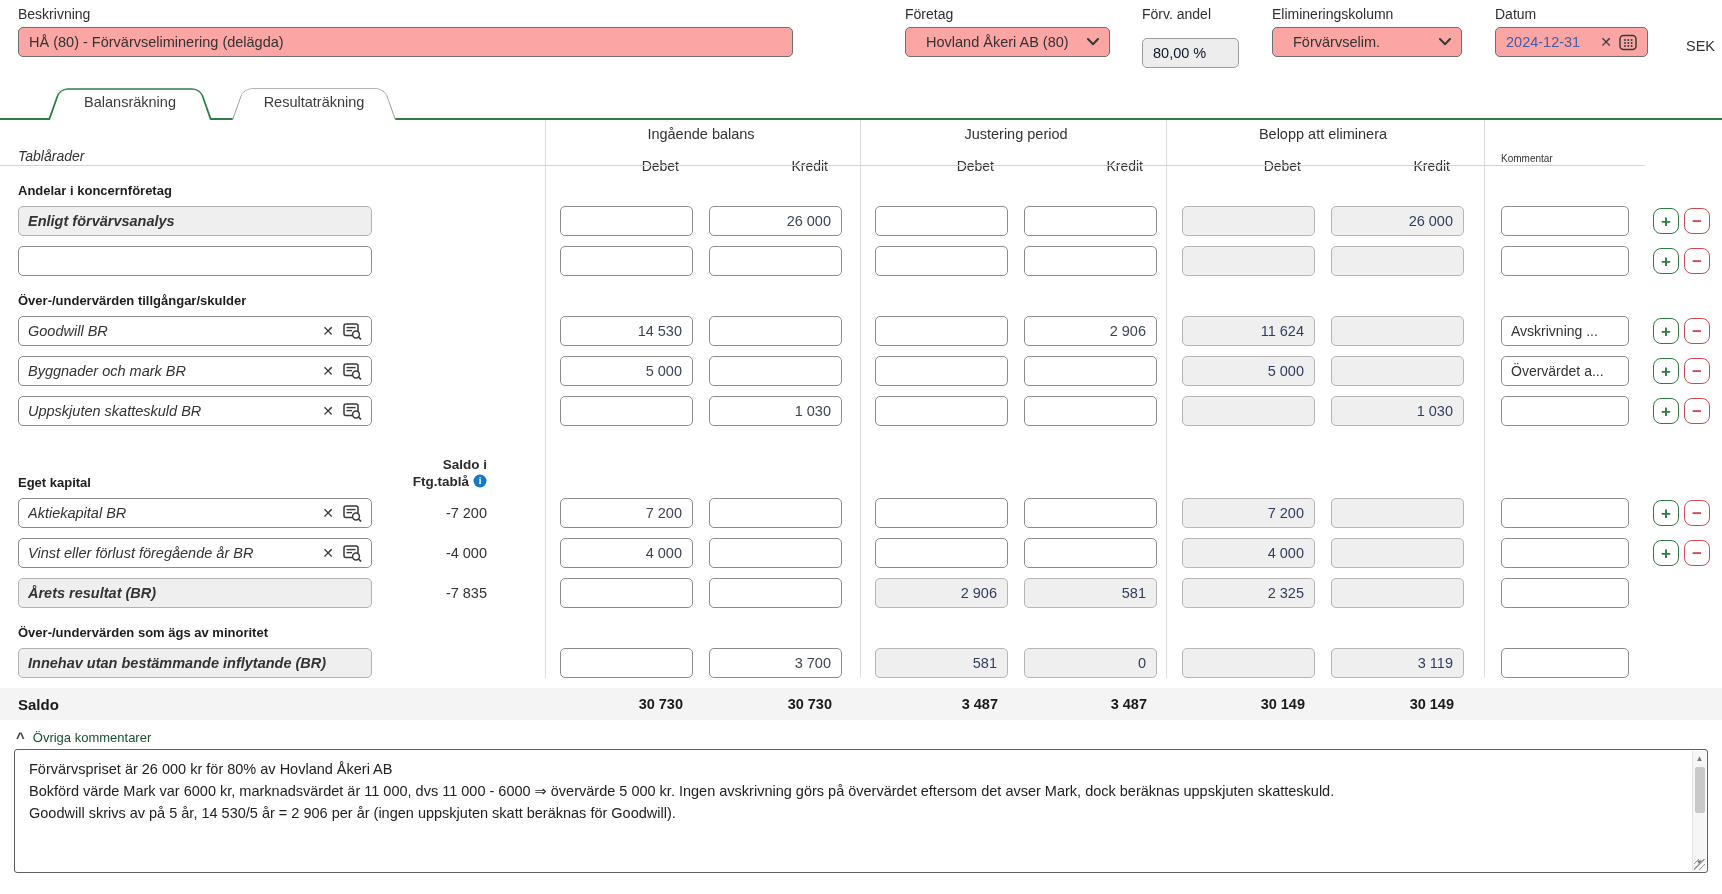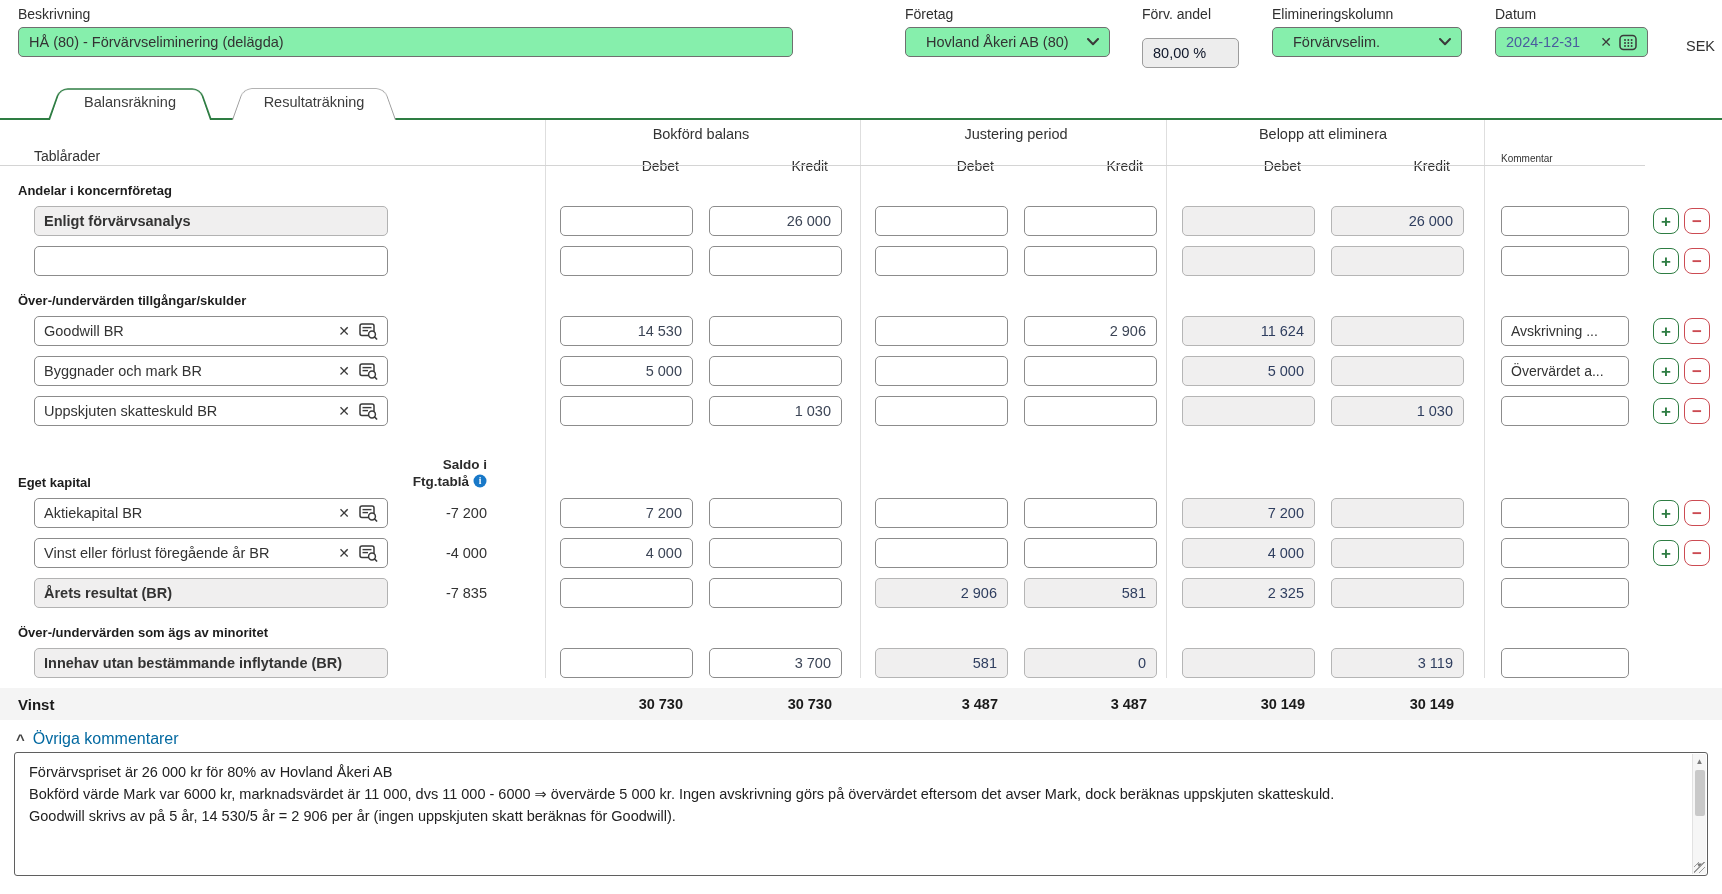--- a/index.html
+++ b/index.html
@@ -4,21 +4,21 @@
 <style>
   * { box-sizing: border-box; margin: 0; padding: 0; }
   html,body { background:#fff; }
   body { font-family:"Liberation Sans","DejaVu Sans",sans-serif; color:#333; }
   #app { position:relative; width:1722px; height:894px; background:#fff; overflow:hidden; }
 
   
   .topbar { position:relative; height:70px; }
   .field { position:absolute; top:6px; }
   .field .flabel { font-size:14px; color:#2f2f2f; margin-bottom:5px; display:block; }
-  .fbox { height:30px; border:1px solid #6f6f6f; border-radius:5px; background:#86efac;
+  .fbox { height:30px; border:1px solid #6f6f6f; border-radius:5px; background:#fca5a5;
           display:flex; align-items:center; padding:0 10px; font-size:14.5px; color:#333; }
   .fbox.gray { background:#ededed; border-color:#9c9c9c; justify-content:flex-start; color:#0f172a;margin-top:16px; }
   .fbox.dd { justify-content:space-between; cursor:pointer;padding-left:20px; }
   .chev { width:12px; height:8px; margin-left:8px; flex:0 0 auto; }
   .datebox { justify-content:space-between; }
   .dateval { color:#4a5b9e; }
   .dicons { display:flex; align-items:center; gap:7px; }
   .xicon { font-size:14px; font-weight:bold; color:#3a3a3a; cursor:pointer; line-height:1; }
   .sek { position:absolute; left:1686px; top:38px; font-size:14.5px; color:#333; }
 
@@ -33,21 +33,21 @@
   .tab .tlabel { position:relative; display:flex; height:100%; align-items:center; justify-content:center;
                  font-size:14.5px; color:#3c3c3c; }
   #tab-0 { left:48px; } #tab-1 { left:232px; }
 
   
   .table-wrap { position:relative; }
   .vsep { position:absolute; top:0; bottom:0; width:1px; background:#dedede; }
   .vsep.v1{left:545px}.vsep.v2{left:860px}.vsep.v3{left:1166px}.vsep.v4{left:1484px}
 
   .trow { display:flex; align-items:center; }
-  .c-label { flex:0 0 404px; display:flex; align-items:center; padding-left:34px; }
+  .c-label { flex:0 0 404px; display:flex; align-items:center; padding-left:18px;font-style:italic; }
   .c-saldo { flex:0 0 141px; text-align:right; padding-right:58px; font-size:14.5px; color:#333; }
   .c-g1 { flex:0 0 315px; } .c-g2 { flex:0 0 306px; } .c-g3 { flex:0 0 318px; }
   .c-g1,.c-g2,.c-g3 { display:flex; padding-left:15px; gap:16px; }
   .c-g3 { padding-left:16px; }
   .c-com { flex:1; display:flex; align-items:center; padding-left:17px; }
 
   .thead { position:relative; height:46px; padding-top:4px; }
   .thead .grp { font-size:14.5px; color:#333; text-align:center; width:282px; }
   .thead .gcell { display:flex; flex-direction:column; justify-content:space-between; height:40px; align-items:stretch; }
   .thead .dkrow { display:flex; gap:16px; }
@@ -86,21 +86,21 @@
   .rbtn.rem { border:1.6px solid #cc4b52; color:#cc4b52; }
 
   .summa { height:32px; background:#f4f4f4; display:flex; align-items:center; margin-top:2px; }
   .summa .slabel { flex:0 0 404px; padding-left:18px; font-size:15px; font-weight:bold; color:#1a1a1a; }
   .summa .c-saldo { flex:0 0 141px; }
   .summa .sval { width:133px; text-align:right; padding-right:10px; font-size:14.5px; font-weight:bold; color:#1a1a1a; }
 
   
   .com-toggle { display:flex; align-items:center; gap:8px; margin:10px 0 4px 16px; cursor:pointer; }
   .com-toggle .caret { font-size:15px; font-weight:bold; color:#444; line-height:0.6; }
-  .com-toggle .ctext { font-size:16px; color:#0369a1; }
+  .com-toggle .ctext { font-size:13px; color:#14532d; }
   .com-area { position:relative; margin:2px 14px 0 14px; height:124px; border:1px solid #5f5f5f;
               border-radius:3px; background:#fff; padding:9px 28px 9px 14px; font-size:14.5px;
               line-height:1.5; color:#222; overflow:hidden; }
   .sb { position:absolute; top:1px; bottom:1px; right:1px; width:14px; background:#f6f6f6;
         border-left:1px solid #e2e2e2; display:flex; flex-direction:column; align-items:center;
         justify-content:space-between; padding:2px 0; }
   .sb .arr { font-size:8px; color:#7a7a7a; }
   .sb .thumb { position:absolute; top:16px; left:2px; width:10px; height:46px; background:#c9c9c9; border-radius:2px; }
   .resize-grip { position:absolute; right:2px; bottom:2px; width:11px; height:11px;
                  background:repeating-linear-gradient(135deg, transparent 0 3px, #9a9a9a 3px 4px); }
@@ -186,21 +186,21 @@
     <div class="vsep v1"></div>
     <div class="vsep v2"></div>
     <div class="vsep v3"></div>
     <div class="vsep v4"></div>
 
     <div class="thead">
       <div class="thead-flex trow">
         <div class="c-label rowhdr" style="align-self:flex-end;font-size:14px;color:#333;padding-bottom:2px;">Tablårader</div>
         <div class="c-saldo"></div>
         <div class="c-g1 gcell">
-          <div class="grp">Bokförd balans</div>
+          <div class="grp">Ingående balans</div>
           <div class="dkrow">
             <span class="dk">Debet</span>
             <span class="dk">Kredit</span>
           </div>
         </div>
         <div class="c-g2 gcell">
           <div class="grp">Justering period</div>
           <div class="dkrow">
             <span class="dk">Debet</span>
             <span class="dk">Kredit</span>
@@ -641,21 +641,21 @@
           <div class="c-com">
             <div class="combox">
               <span></span>
             </div>
           </div>
         </div>
       </div>
   </div>
 
   <div class="summa trow">
-    <div class="slabel">Vinst</div>
+    <div class="slabel">Saldo</div>
     <div class="c-saldo"></div>
     <div class="c-g1">
       <span class="sval">30 730</span>
       <span class="sval">30 730</span>
     </div>
     <div class="c-g2">
       <span class="sval">3 487</span>
       <span class="sval">3 487</span>
     </div>
     <div class="c-g3">

